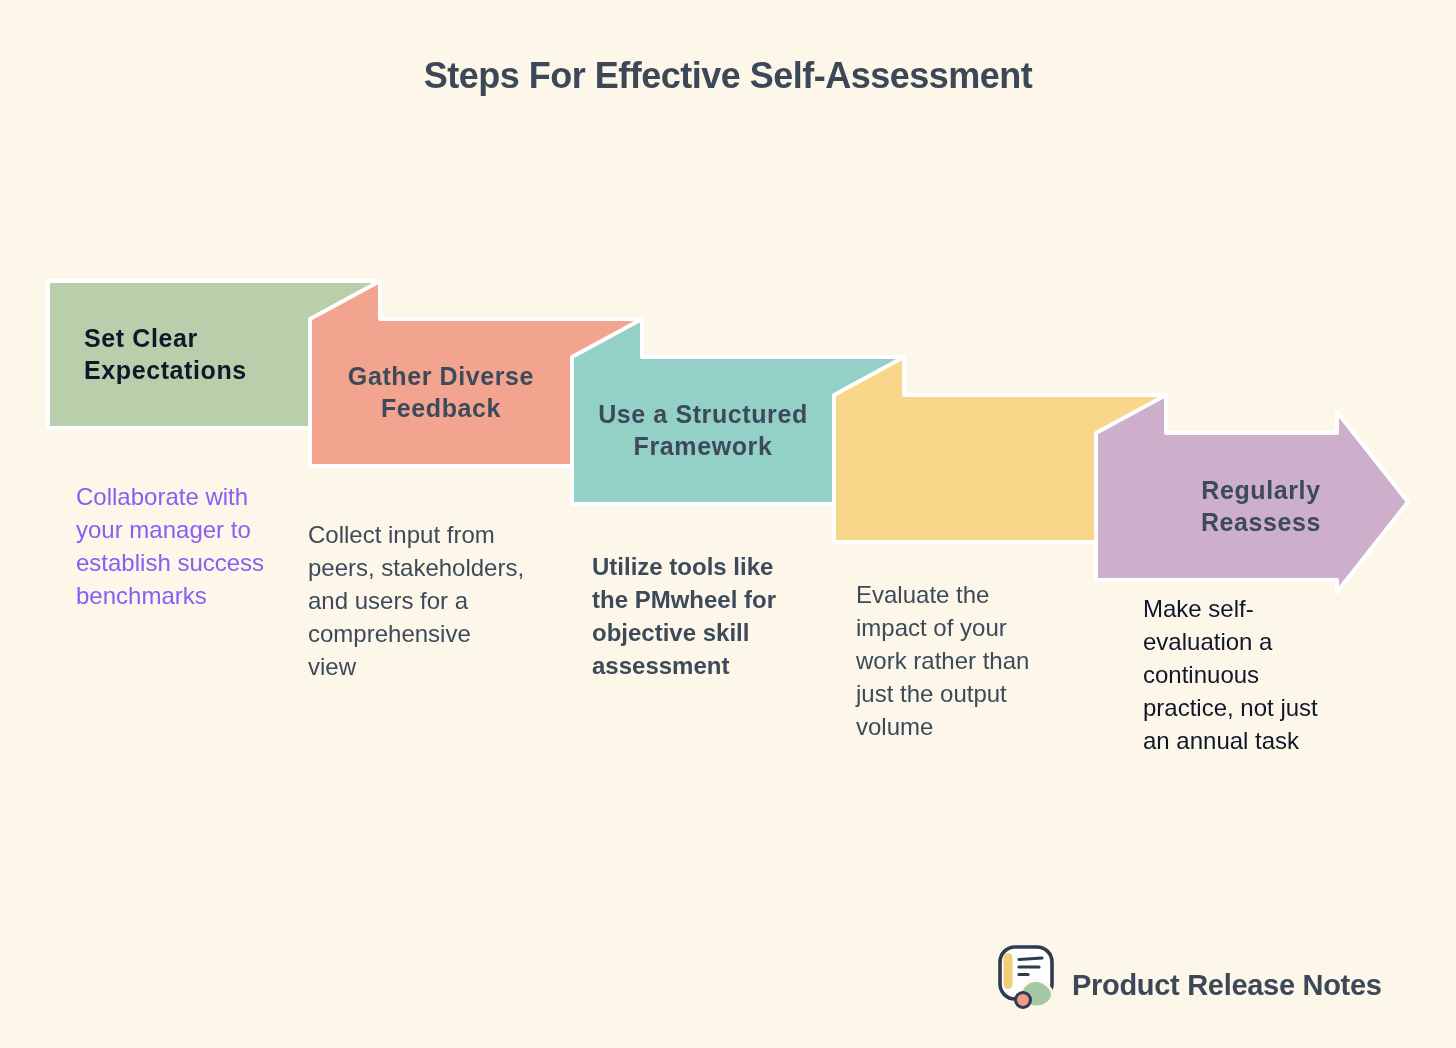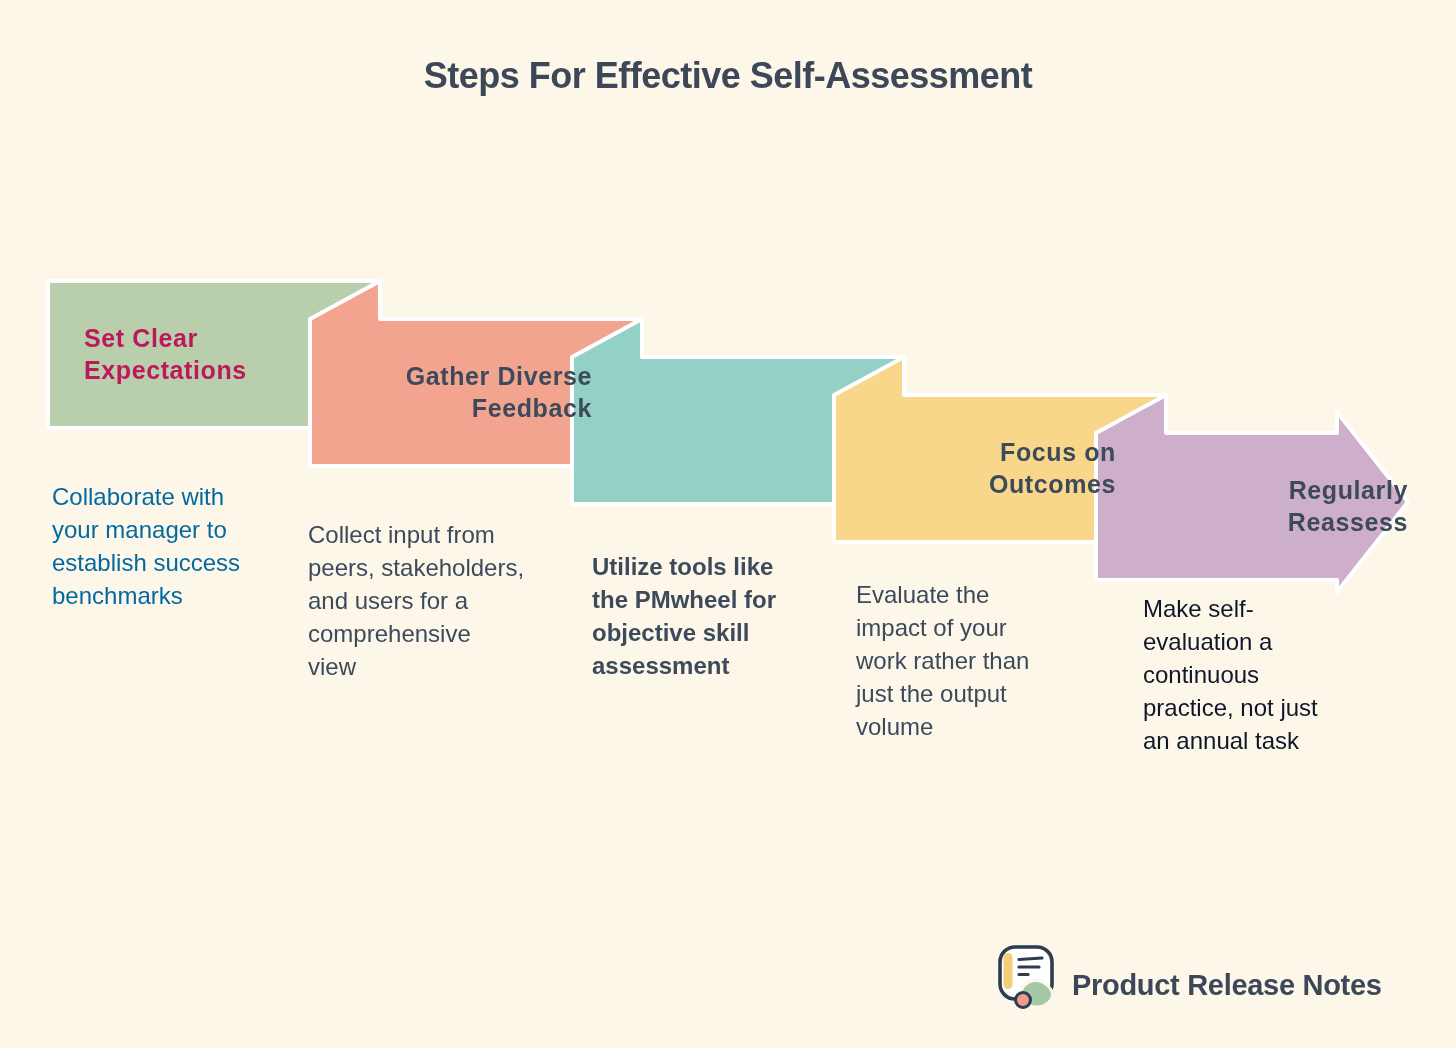--- a/index.html
+++ b/index.html
@@ -20,21 +20,21 @@
     position:absolute;
     font-size:25px;font-weight:bold;line-height:32px;
     letter-spacing:0.6px;
     white-space:pre-line;
   }
   .step-desc{
     position:absolute;
     font-size:24px;font-weight:400;line-height:33px;
     white-space:pre-line;
   }
-  .centered{text-align:right;padding-left:22px;}
+  .centered{text-align:center;}
   .logo{position:absolute;left:996px;top:942px;display:flex;align-items:center;}
   .logo-text{
     font-size:29px;font-weight:bold;
     margin-left:12px;margin-top:19px;
     letter-spacing:-0.3px;
   }
 </style>
 </head>
 <body>
 
@@ -43,30 +43,30 @@
   <div class="page-title" style="color: rgb(60, 72, 88);">Steps For Effective Self-Assessment</div>
 
   <svg class="steps-svg" width="1456" height="1048" viewBox="0 0 1456 1048">
     <polygon points="48,428 48,281 378,281 378,428" stroke="#FFFFFF" stroke-width="4" stroke-linejoin="round" fill="#B9CFAC"></polygon>
     <polygon points="310,466 310,319 380,281 380,319 640,319 640,466" stroke="#FFFFFF" stroke-width="4" stroke-linejoin="round" fill="#F3A48F"></polygon>
     <polygon points="572,504 572,357 642,319 642,357 902,357 902,504" stroke="#FFFFFF" stroke-width="4" stroke-linejoin="round" fill="#93D0C6"></polygon>
     <polygon points="834,542 834,395 904,357 904,395 1164,395 1164,542" stroke="#FFFFFF" stroke-width="4" stroke-linejoin="round" fill="#F8D78A"></polygon>
     <polygon points="1096,580 1096,433 1166,395 1166,433 1337,433 1337,412 1408,502 1337,592 1337,580" stroke="#FFFFFF" stroke-width="4" stroke-linejoin="round" fill="#CDAFCB"></polygon>
   </svg>
 
-  <div class="step-title" style="left: 84px; top: 322px; width: 230px; color: #be185d;">Set Clear
+  <div class="step-title" style="left: 84px; top: 322px; width: 230px; color: #0f172a;">Set Clear
 Expectations</div>
   <div class="step-title centered" style="left: 312px; top: 360px; width: 258px; color: rgb(61, 74, 91);">Gather Diverse
 Feedback</div>
-  <div class="step-title centered" style="left: 836px; top: 436px; width: 258px; color: rgb(61, 74, 91);">Focus on
-Outcomes</div>
+  <div class="step-title centered" style="left: 574px; top: 398px; width: 258px; color: rgb(61, 74, 91);">Use a Structured
+Framework</div>
   <div class="step-title centered" style="left: 1098px; top: 474px; width: 250px; color: rgb(61, 74, 91); margin-left: 38px;">Regularly
 Reassess</div>
 
-  <div class="step-desc" style="left: 52px; top: 480px; width: 230px; color: #0369a1;">Collaborate with
+  <div class="step-desc" style="left: 76px; top: 480px; width: 230px; color: #8b5cf6;">Collaborate with
 your manager to
 establish success
 benchmarks</div>
   <div class="step-desc" style="left: 308px; top: 518px; width: 250px; color: rgb(61, 74, 91);">Collect input from
 peers, stakeholders,
 and users for a
 comprehensive
 view</div>
   <div class="step-desc" style="left: 592px; top: 550px; width: 220px; color: rgb(61, 74, 91); font-weight: bold;">Utilize tools like
 the PMwheel for

